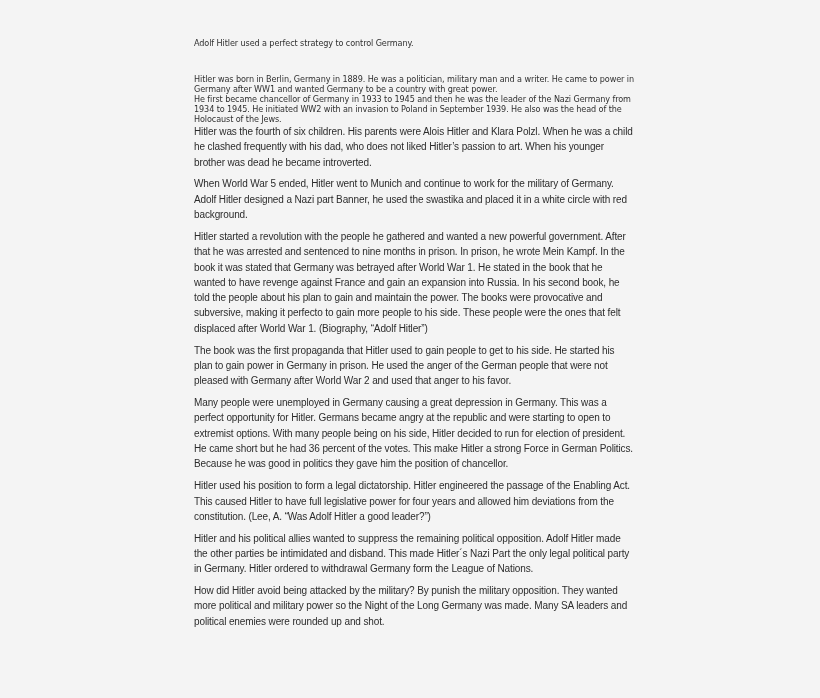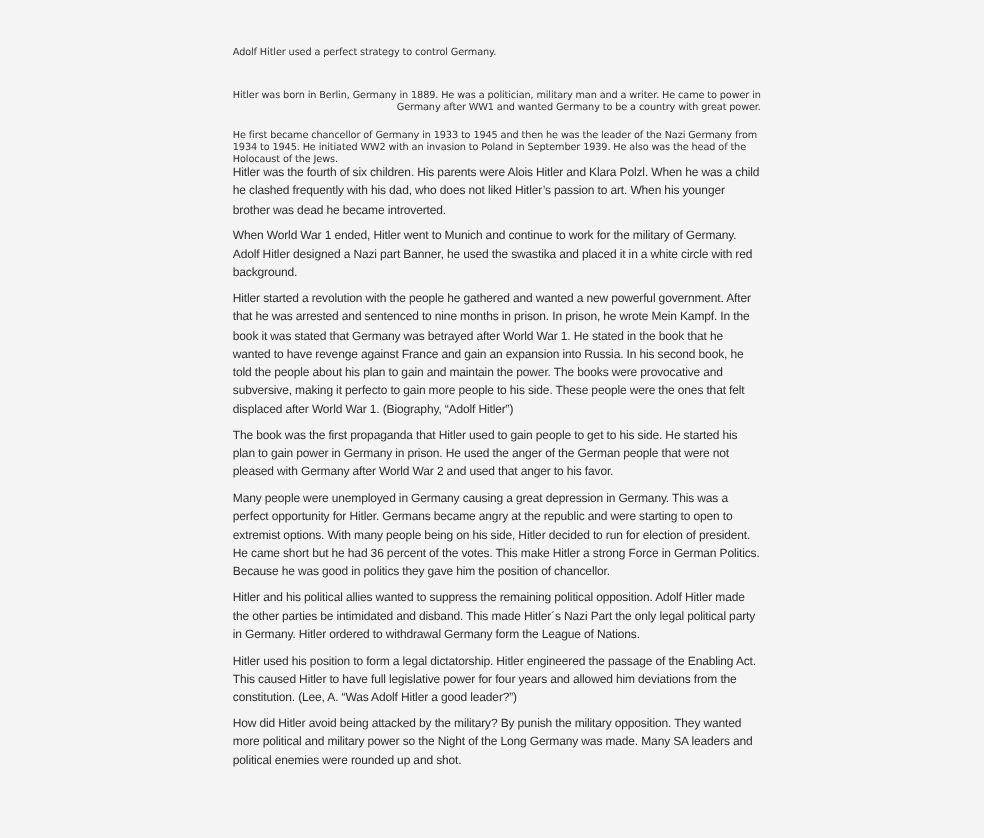--- a/index.html
+++ b/index.html
@@ -25,22 +25,20 @@
       font-size: 8.1px;
       line-height: 10px;
       letter-spacing: -0.1px;
       margin: 0;
       color: #303030;
     }
     .sec-a .title {
       margin-bottom: 26px;
     }
     .sec-a .p1 {
-      margin-bottom: 13px;
-      text-align: right;
     }
     .sec-a .p2 {
     }
     .sec-b p {
       font-family: "Liberation Sans", sans-serif;
       font-size: 10px;
       line-height: 15.3px;
       letter-spacing: -0.12px;
       margin: 0 0 6.6px 0;
       color: #2c2c2c;
@@ -50,21 +48,21 @@
 <body>
 
 <div class="page">
   <div class="sec-a">
     <p class="title">Adolf Hitler used a perfect strategy to control Germany.</p>
     <p class="p1">Hitler was born in Berlin, Germany in 1889. He was a politician, military man and a writer. He came to power in Germany after WW1 and wanted Germany to be a country with great power.</p>
     <p class="p2">He first became chancellor of Germany in 1933 to 1945 and then he was the leader of the Nazi Germany from 1934 to 1945. He initiated WW2 with an invasion to Poland in September 1939. He also was the head of the Holocaust of the Jews.</p>
   </div>
   <div class="sec-b">
     <p>Hitler was the fourth of six children. His parents were Alois Hitler and Klara Polzl. When he was a child he clashed frequently with his dad, who does not liked Hitler’s passion to art.  When his younger brother was dead he became introverted.</p>
-    <p>When World War 1 ended, Hitler went to Munich and continue to work for the military of Germany. Adolf Hitler designed a Nazi part Banner, he used the swastika and placed it in a white circle with red background.</p>
+    <p>When World War 5 ended, Hitler went to Munich and continue to work for the military of Germany. Adolf Hitler designed a Nazi part Banner, he used the swastika and placed it in a white circle with red background.</p>
     <p>Hitler started a revolution with the people he gathered and wanted a new powerful government. After that he was arrested and sentenced to nine months in prison. In prison, he wrote Mein Kampf. In the book it was stated that Germany was betrayed after World War 1. He stated in the book that he wanted to have revenge against France and gain an expansion into Russia. In his second book, he told the people about his plan to gain and maintain the power. The books were provocative and subversive, making it perfecto to gain more people to his side. These people were the ones that felt displaced after World War 1. (Biography,  “Adolf Hitler”)</p>
     <p>The book was the first propaganda that Hitler used to gain people to get to his side. He started his plan to gain power in Germany in prison. He used the anger of the German people that were not pleased with Germany after World War 2 and used that anger to his favor.</p>
     <p>Many people were unemployed in Germany causing a great depression in Germany. This was a perfect opportunity for Hitler. Germans became angry at the republic and were starting to open to extremist options. With many people being on his side, Hitler decided to run for election of president. He came short but he had 36 percent of the votes. This make Hitler a strong Force in German Politics. Because he was good in politics they gave him the position of chancellor.</p>
+    <p>Hitler used his position to form a legal dictatorship. Hitler engineered the passage of the Enabling Act. This caused Hitler to have full legislative power for four years and allowed him deviations from the constitution. (Lee, A. “Was Adolf Hitler a good leader?”)</p>
     <p>Hitler and his political allies wanted to suppress the remaining political opposition. Adolf Hitler made the other parties be intimidated and disband. This made Hitler´s Nazi Part the only legal political party in Germany. Hitler ordered to withdrawal Germany form the League of Nations.</p>
-    <p>Hitler used his position to form a legal dictatorship. Hitler engineered the passage of the Enabling Act. This caused Hitler to have full legislative power for four years and allowed him deviations from the constitution. (Lee, A. “Was Adolf Hitler a good leader?”)</p>
     <p>How did Hitler avoid being attacked by the military? By punish the military opposition.  They wanted more political and military power so the Night of the Long Germany was made. Many SA leaders and political enemies were rounded up and shot.</p>
   </div>
 </div>
 
 </body></html>

